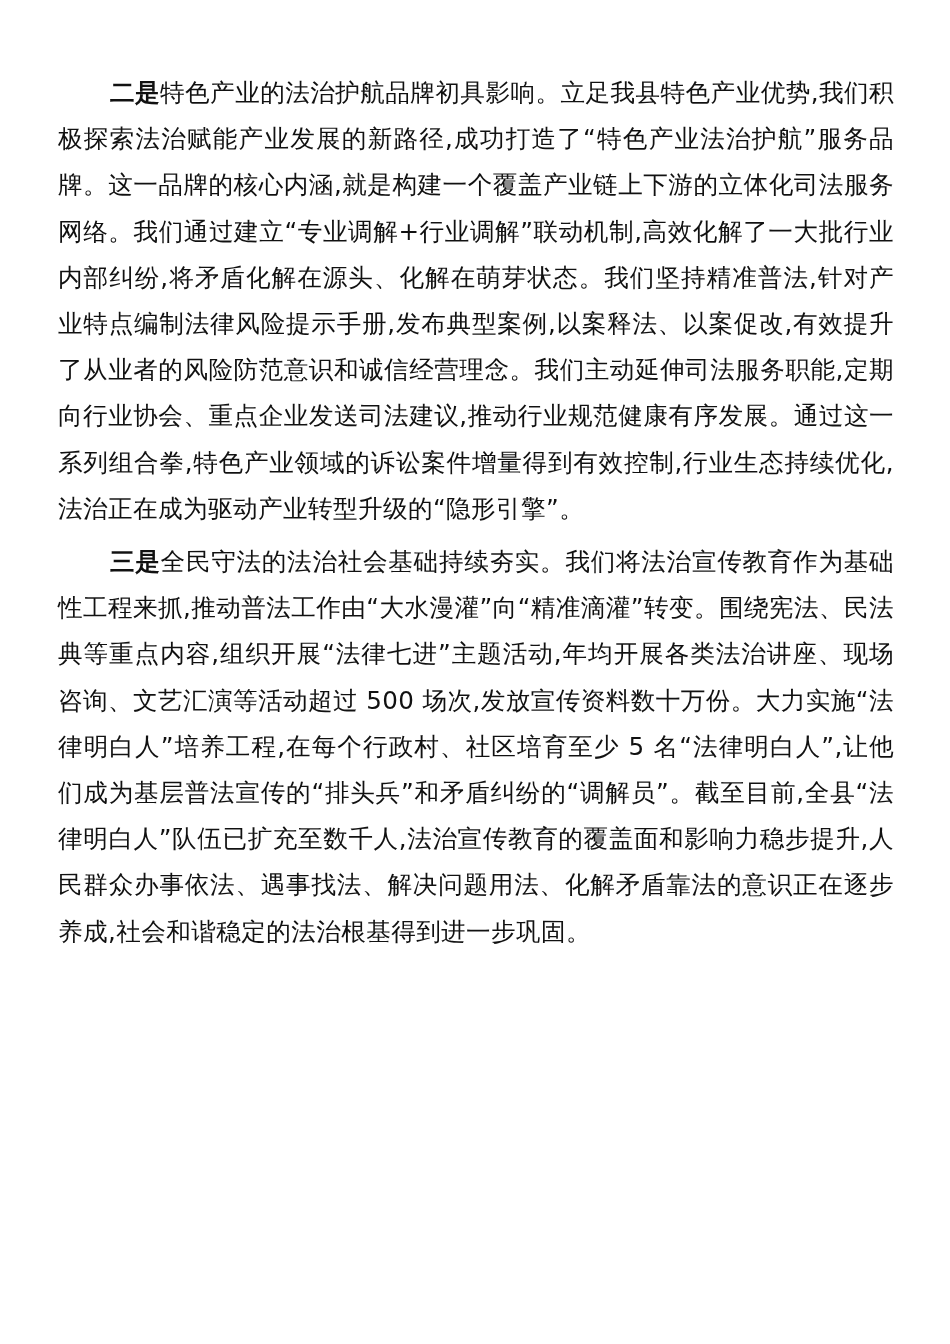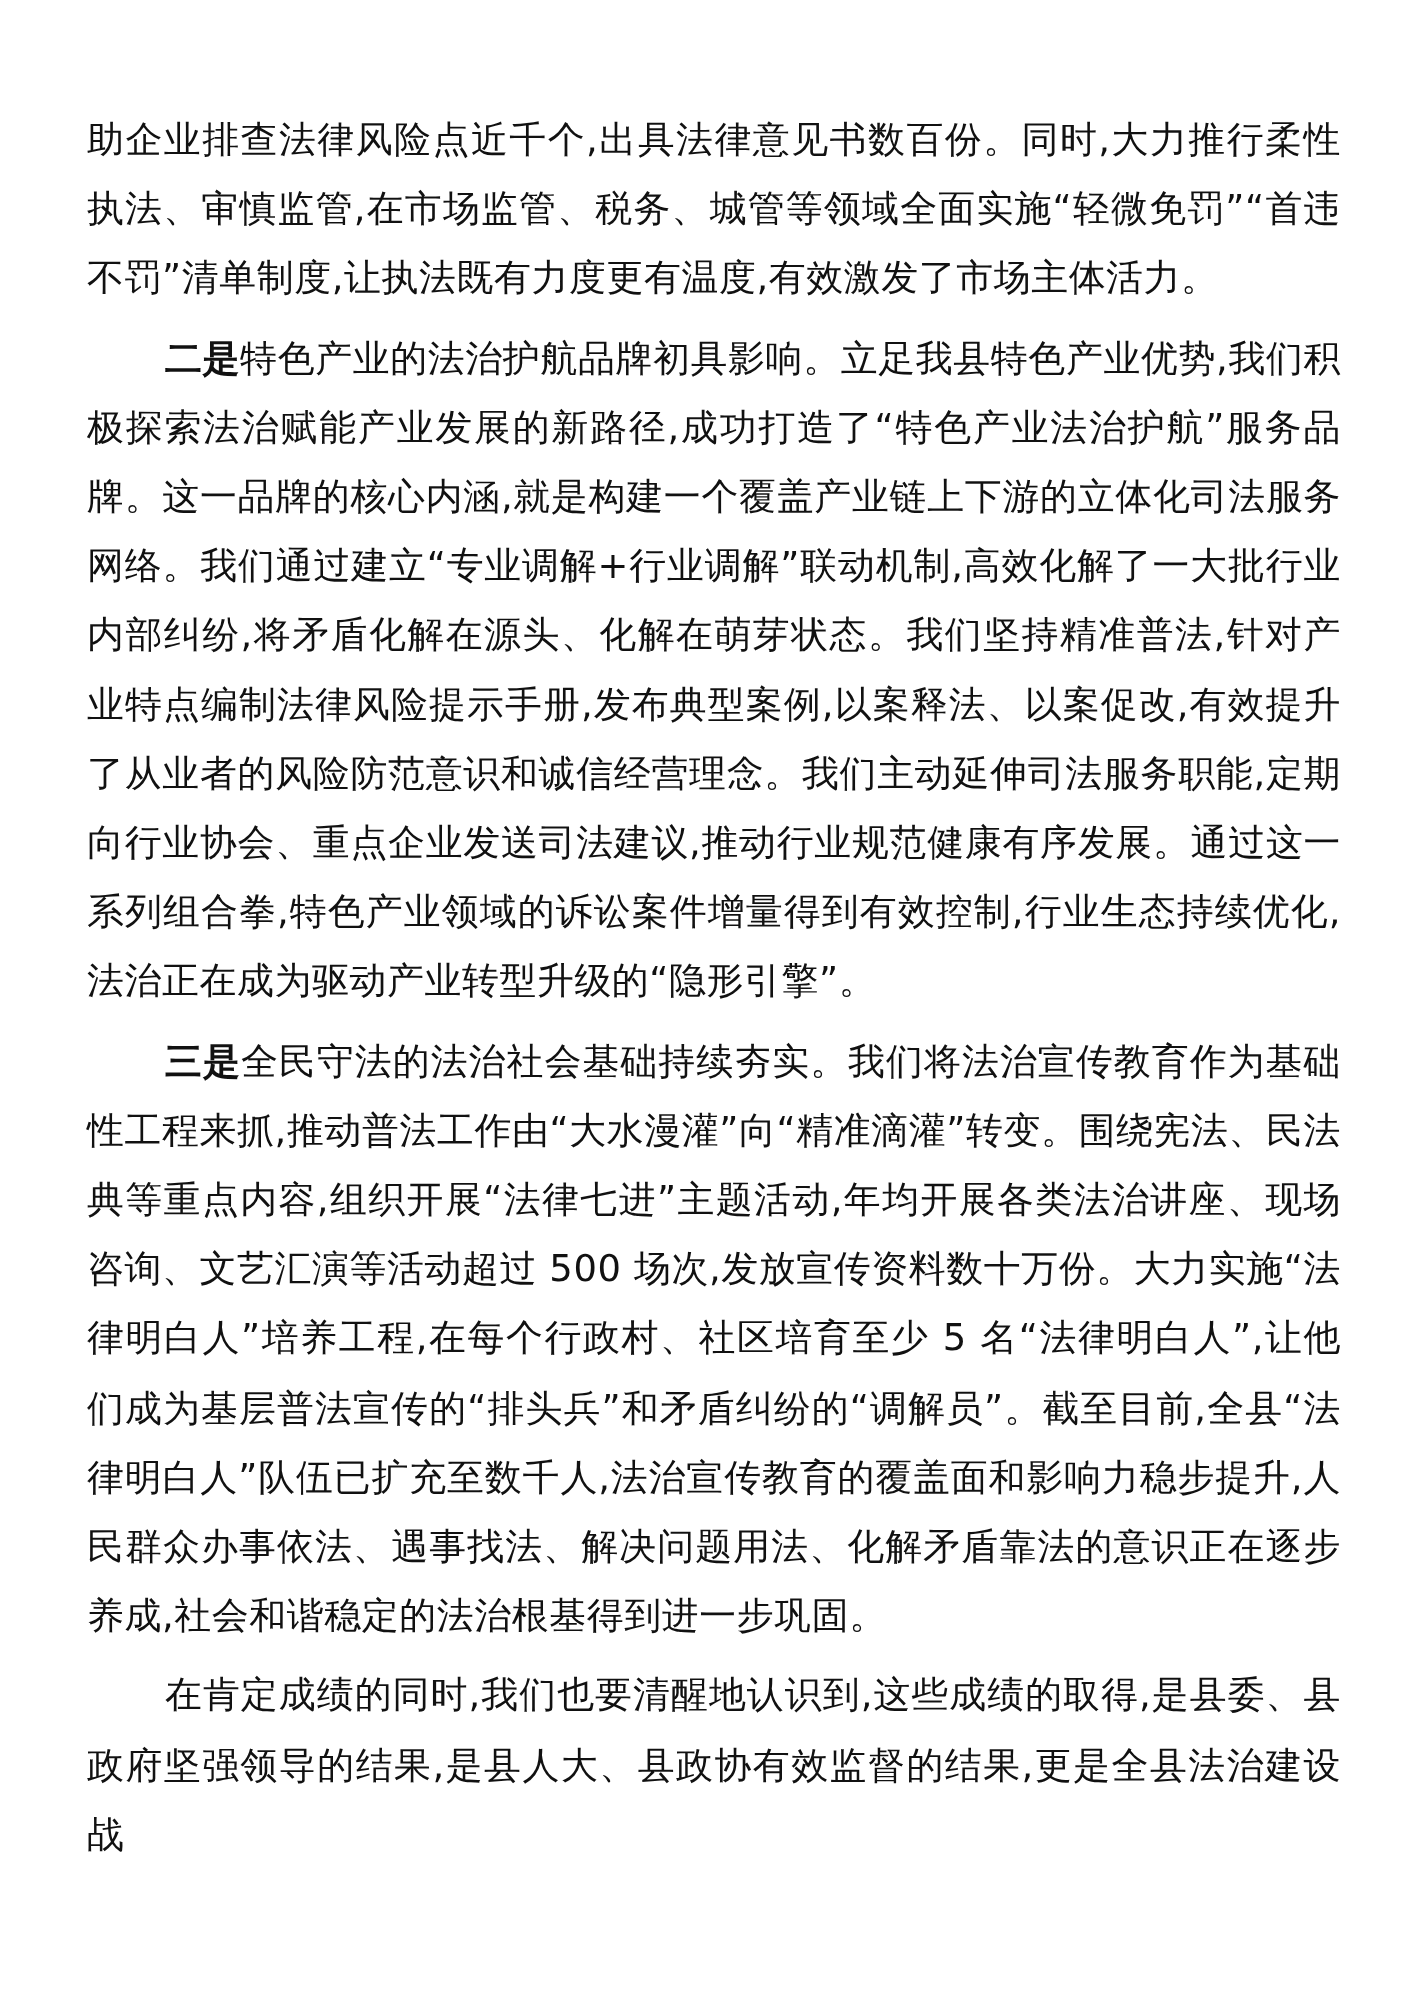--- a/index.html
+++ b/index.html
@@ -35,25 +35,19 @@
   }
   .lead {
     font-weight: bold;
     margin-top: 14px;
   }
 </style>
 </head>
 <body>
 
 <div class="page">
-  <p class="para">
-    <span class="lead"></span><span>助企业排查法律风险点近千个,出具法律意见书数百份。同时,大力推行柔性执法、审慎监管,在市场监管、税务、城管等领域全面实施“轻微免罚”“首违不罚”清单制度,让执法既有力度更有温度,有效激发了市场主体活力。</span>
-  </p>
   <p class="para indent">
     <span class="lead">二是</span><span>特色产业的法治护航品牌初具影响。立足我县特色产业优势,我们积极探索法治赋能产业发展的新路径,成功打造了“特色产业法治护航”服务品牌。这一品牌的核心内涵,就是构建一个覆盖产业链上下游的立体化司法服务网络。我们通过建立“专业调解+行业调解”联动机制,高效化解了一大批行业内部纠纷,将矛盾化解在源头、化解在萌芽状态。我们坚持精准普法,针对产业特点编制法律风险提示手册,发布典型案例,以案释法、以案促改,有效提升了从业者的风险防范意识和诚信经营理念。我们主动延伸司法服务职能,定期向行业协会、重点企业发送司法建议,推动行业规范健康有序发展。通过这一系列组合拳,特色产业领域的诉讼案件增量得到有效控制,行业生态持续优化,法治正在成为驱动产业转型升级的“隐形引擎”。</span>
   </p>
   <p class="para indent">
     <span class="lead">三是</span><span>全民守法的法治社会基础持续夯实。我们将法治宣传教育作为基础性工程来抓,推动普法工作由“大水漫灌”向“精准滴灌”转变。围绕宪法、民法典等重点内容,组织开展“法律七进”主题活动,年均开展各类法治讲座、现场咨询、文艺汇演等活动超过 500 场次,发放宣传资料数十万份。大力实施“法律明白人”培养工程,在每个行政村、社区培育至少 5 名“法律明白人”,让他们成为基层普法宣传的“排头兵”和矛盾纠纷的“调解员”。截至目前,全县“法律明白人”队伍已扩充至数千人,法治宣传教育的覆盖面和影响力稳步提升,人民群众办事依法、遇事找法、解决问题用法、化解矛盾靠法的意识正在逐步养成,社会和谐稳定的法治根基得到进一步巩固。</span>
   </p>
-  <p class="para indent">
-    <span class="lead"></span><span>在肯定成绩的同时,我们也要清醒地认识到,这些成绩的取得,是县委、县政府坚强领导的结果,是县人大、县政协有效监督的结果,更是全县法治建设战</span>
-  </p>
 </div>
 
 </body></html>

